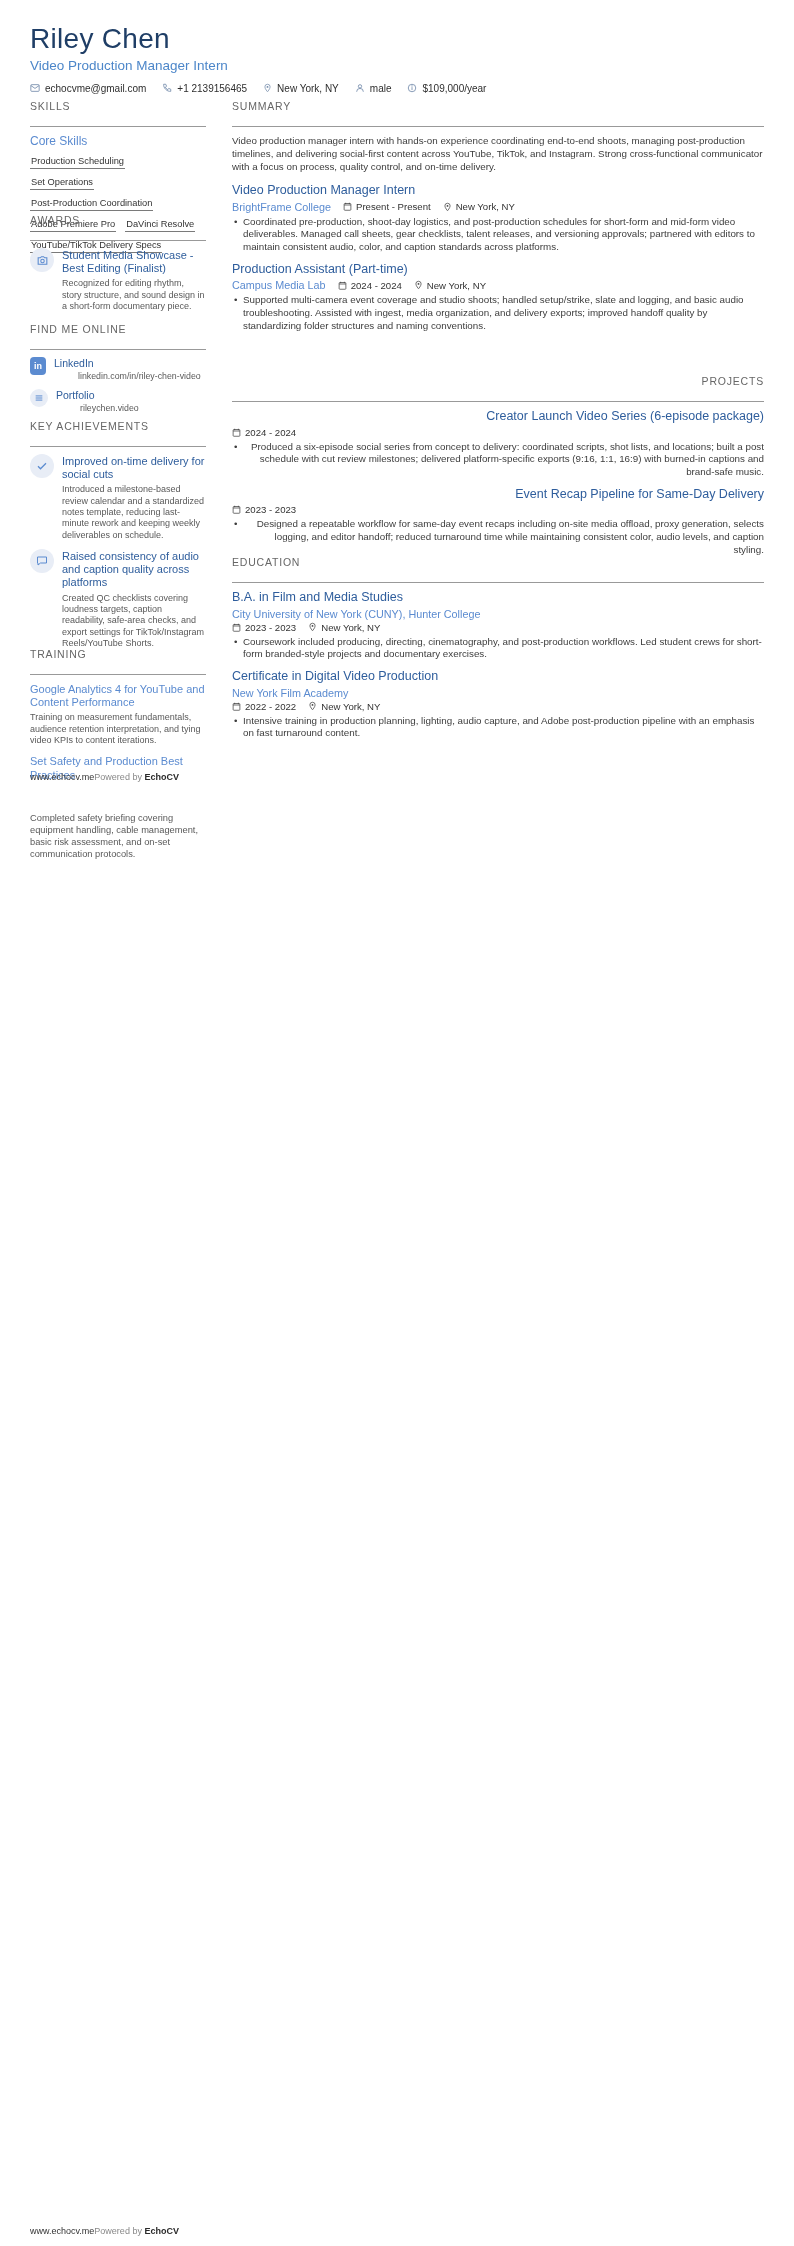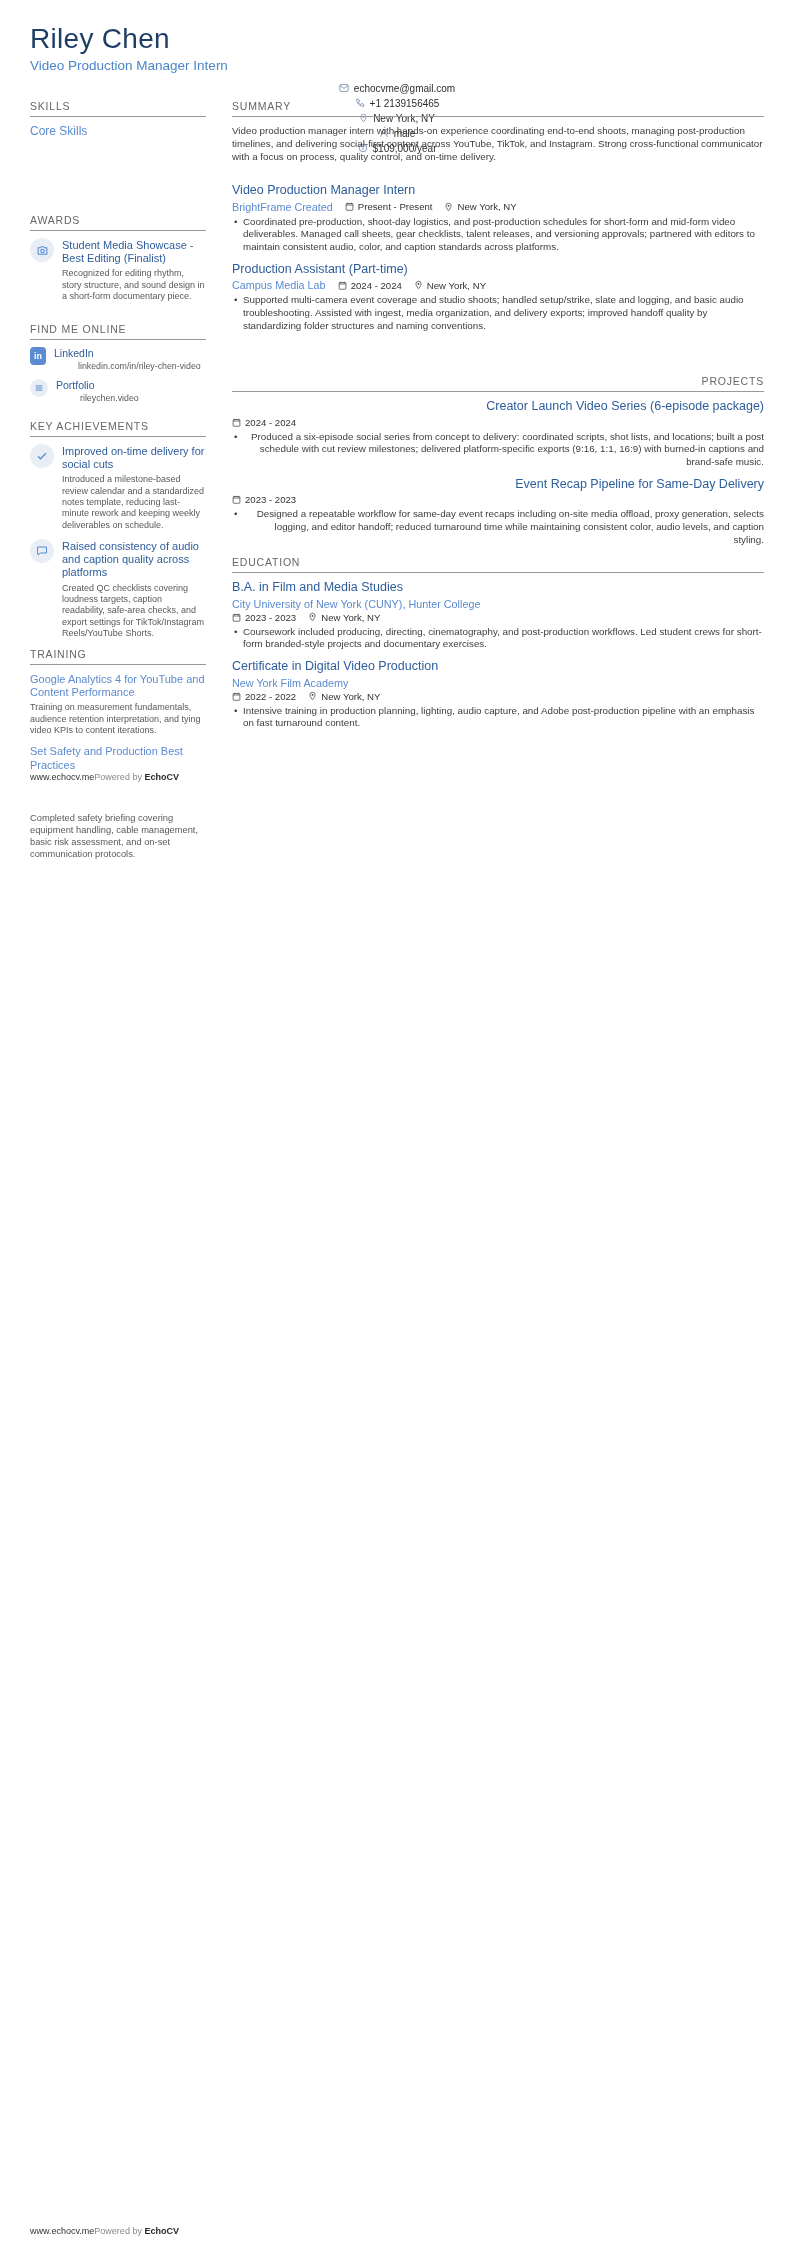--- a/index.html
+++ b/index.html
@@ -4,27 +4,27 @@
 <style>
   * { margin:0; padding:0; box-sizing:border-box; }
   html,body { background:#ffffff; }
   body { font-family:"Liberation Sans", sans-serif; color:#3d3d3d; }
   .page { position:relative; width:794px; height:2246px; background:#ffffff; overflow:hidden; margin:0 auto; }
 
   
   .hdr { position:absolute; left:30px; top:24px; right:30px; }
   .name { font-size:28px; line-height:1.1; font-weight:500; color:#1f3e66; letter-spacing:.3px; }
   .job-title { margin-top:3px; font-size:13.5px; color:#4c86c9; font-weight:500; }
-  .contact-row { margin-top:10px; display:flex; align-items:center; flex-wrap:wrap; gap:4px; font-size:10px; color:#2e2e2e;flex-direction:column; }
+  .contact-row { margin-top:10px; display:flex; align-items:center; flex-wrap:wrap; gap:16px; font-size:10px; color:#2e2e2e; }
   .c-item { display:inline-flex; align-items:center; gap:5px; }
   .c-item svg { display:block; }
 
   
   .sec { position:absolute; }
-  .sech { font-size:10.5px; font-weight:400; color:#666; letter-spacing:.8px; padding-bottom:4px; border-bottom:1px solid #999; margin-bottom:7px; }
+  .sech { font-size:10.5px; font-weight:400; color:#666; letter-spacing:.8px; padding-bottom:14px; border-bottom:1px solid #999; margin-bottom:7px; }
 
   
   .skill-group { font-size:12px; color:#5b8bd0; margin-bottom:8px; font-weight:500; }
   .tags { display:flex; flex-wrap:wrap; }
   .tag { font-size:9.3px; color:#333; border-bottom:1px solid #7a7a7a; padding:0 1px 2px 1px; margin:0 9px 8px 0; white-space:nowrap; }
 
   .li-item { margin-bottom:8px; }
   .li-row { display:flex; align-items:flex-start; gap:8px; }
   .circle { flex:none; width:24px; height:24px; border-radius:50%; background:#e8edf6; display:flex; align-items:center; justify-content:center; }
   .li-title { font-size:11px; line-height:1.2; color:#2e5d9c; font-weight:500; padding-top:1px; }
@@ -113,20 +113,28 @@
             </svg>
           </span>
         <span>$109,000/year</span>
       </span>
     </div>
   </div>
 
   <section class="sec" style="left:30px; top:100px; width:176px;">
     <h2 class="sech">SKILLS</h2>
     <div class="skill-group">Core Skills</div>
+    <div class="tags">
+      <span class="tag">Production Scheduling</span>
+      <span class="tag">Set Operations</span>
+      <span class="tag">Post-Production Coordination</span>
+      <span class="tag">Adobe Premiere Pro</span>
+      <span class="tag">DaVinci Resolve</span>
+      <span class="tag">YouTube/TikTok Delivery Specs</span>
+    </div>
   </section>
 
   <section class="sec" style="left:30px; top:214px; width:176px;">
     <h2 class="sech">AWARDS</h2>
     <div class="li-item">
       <div class="li-row">
         <span class="circle">
             <svg viewBox="0 0 24 24" width="13" height="13">
               <path d="M4 7h4l2-2h4l2 2h4v12H4z" fill="none" stroke="#5b8bd0" stroke-width="2"></path>
               <circle cx="12" cy="13" r="3.2" fill="none" stroke="#5b8bd0" stroke-width="2"></circle>
@@ -201,21 +209,21 @@
 
   <section class="sec" style="left:232px; top:100px; width:532px;">
     <h2 class="sech">SUMMARY</h2>
     <p class="body-text">Video production manager intern with hands-on experience coordinating end-to-end shoots, managing post-production timelines, and delivering social-first content across YouTube, TikTok, and Instagram. Strong cross-functional communicator with a focus on process, quality control, and on-time delivery.</p>
   </section>
 
   <section class="sec" style="left:232px; top:183px; width:532px;">
     <article class="entry">
       <h3 class="etitle">Video Production Manager Intern</h3>
       <div class="meta">
-        <span class="company">BrightFrame Created</span>
+        <span class="company">BrightFrame College</span>
         <span class="mgroup">
           <span>
               <svg viewBox="0 0 24 24" width="9" height="9">
                 <path d="M7 2v4M17 2v4M3 8h18M5 4h14a2 2 0 0 1 2 2v14a2 2 0 0 1-2 2H5a2 2 0 0 1-2-2V6a2 2 0 0 1 2-2z" fill="none" stroke="#444" stroke-width="2"></path>
               </svg>
             </span>
           <span>Present - Present</span>
         </span>
         <span class="mgroup">
           <span>

